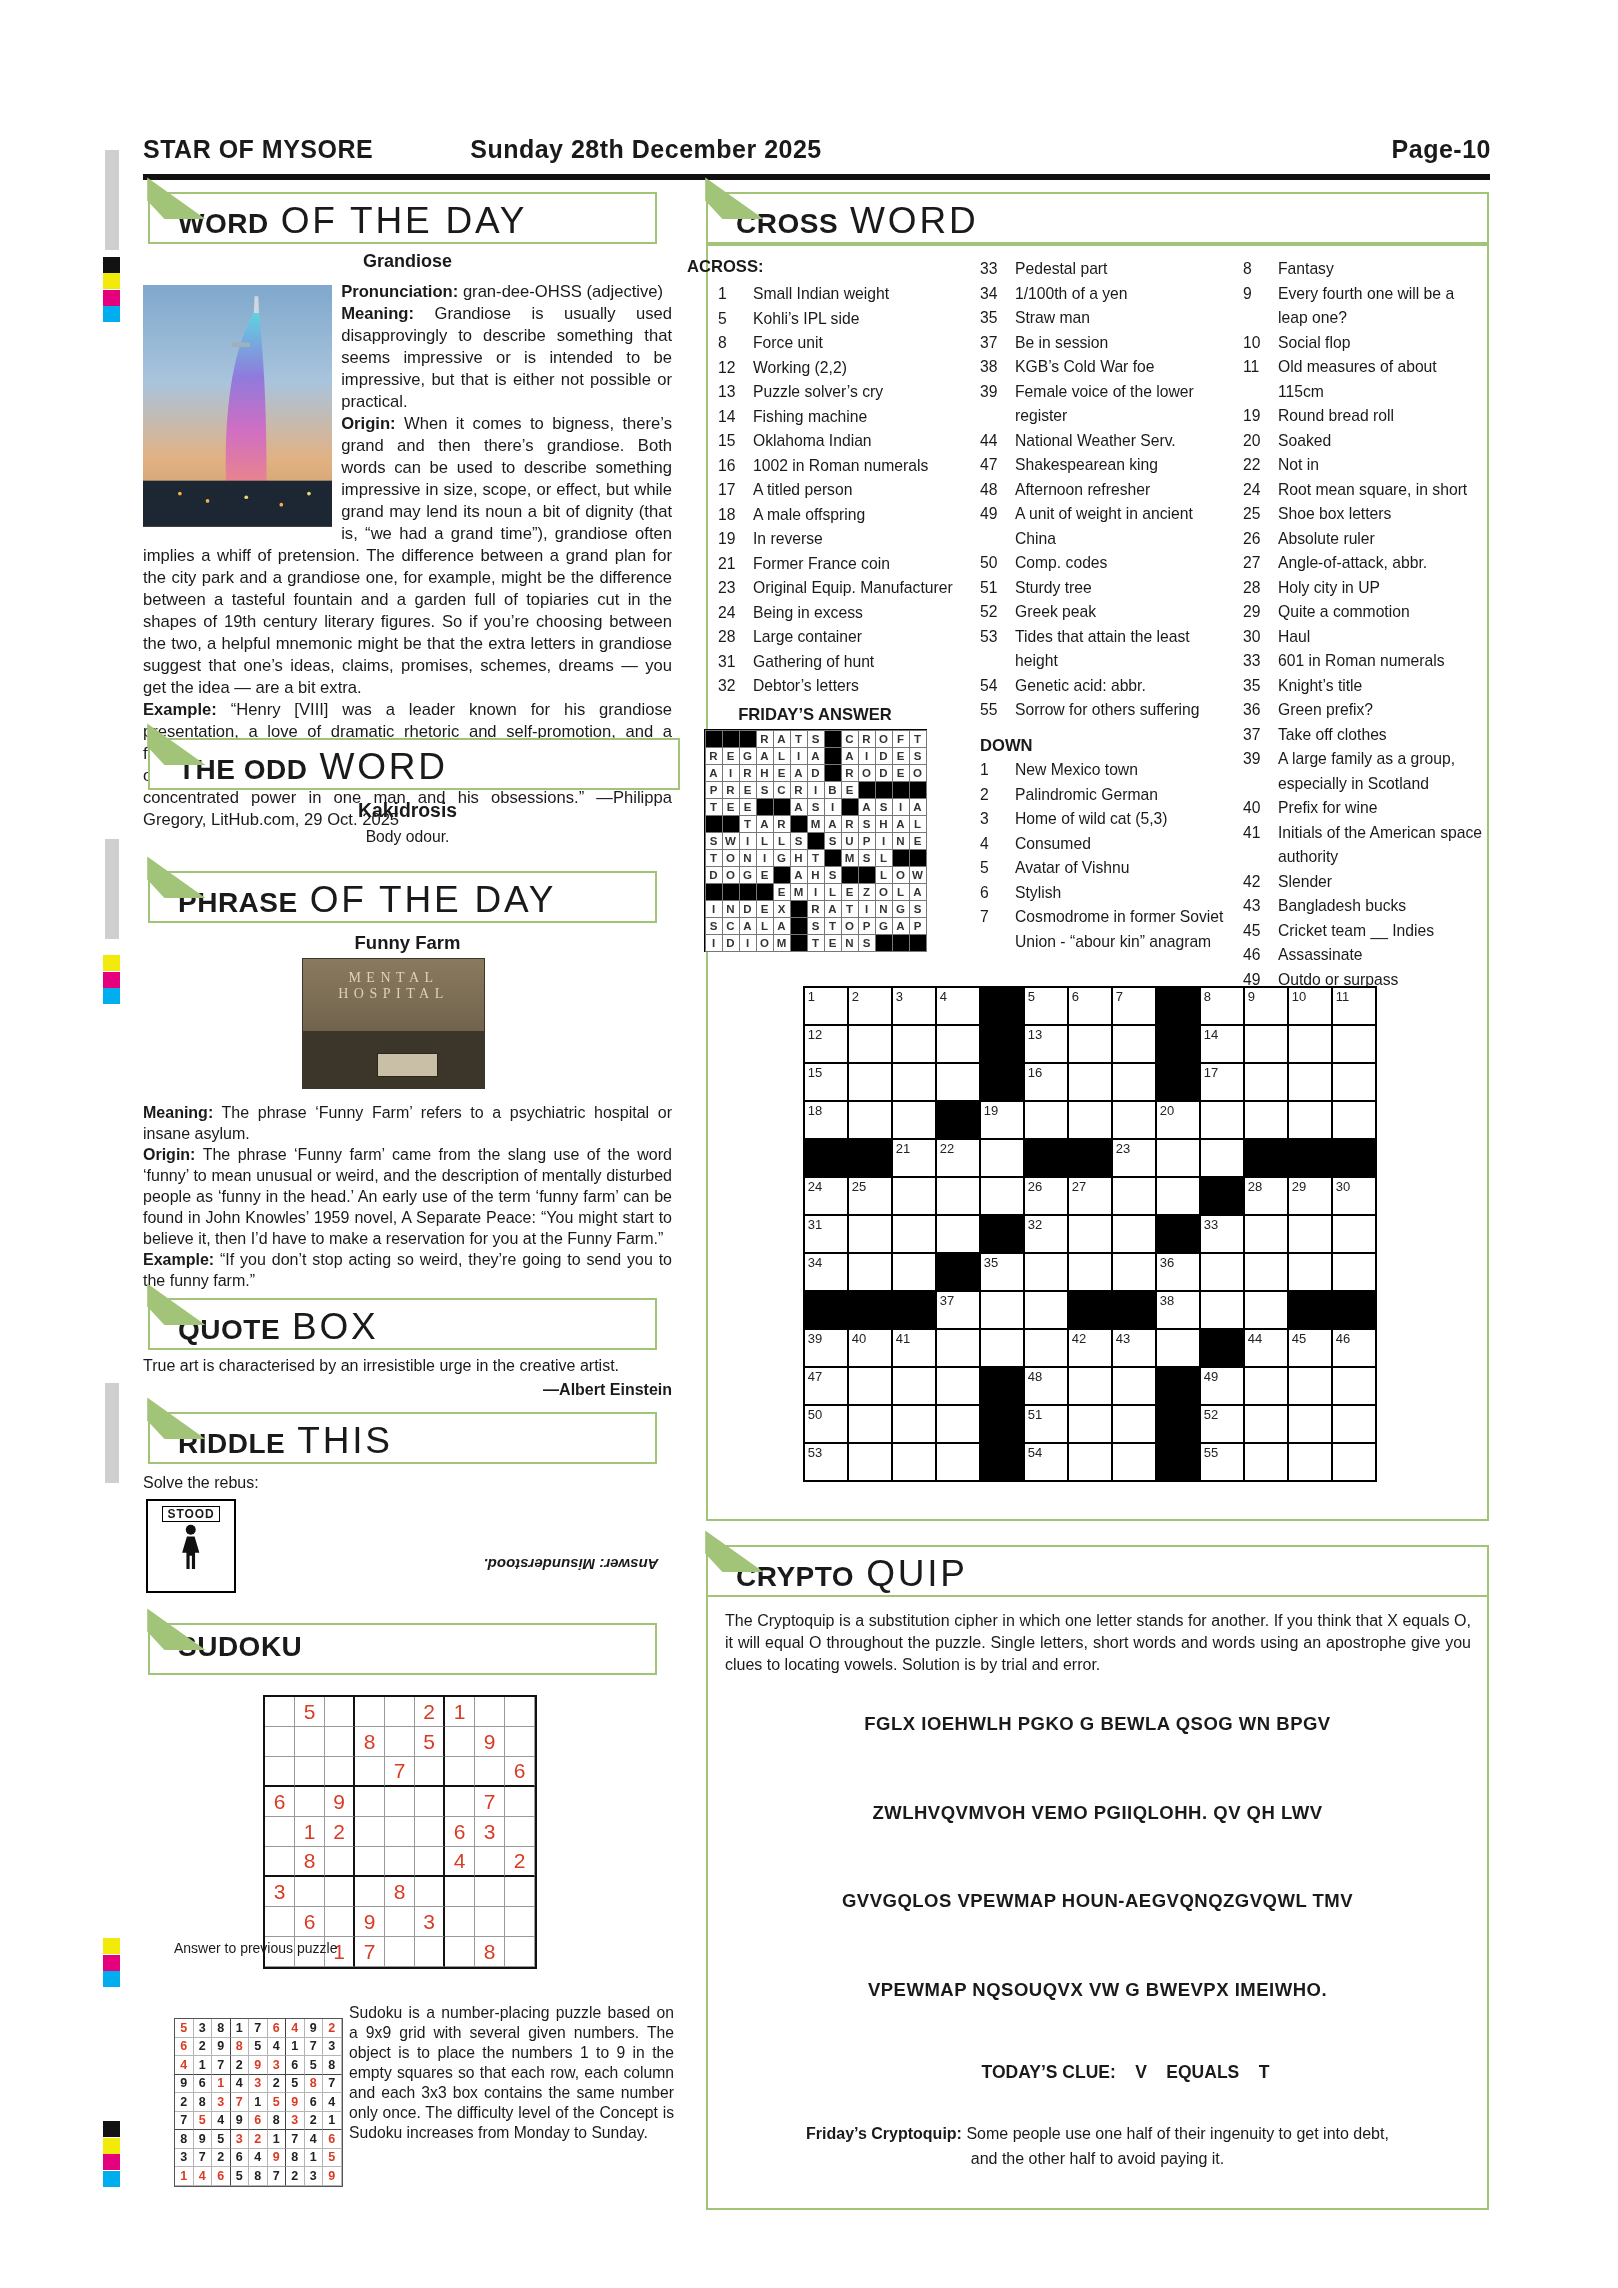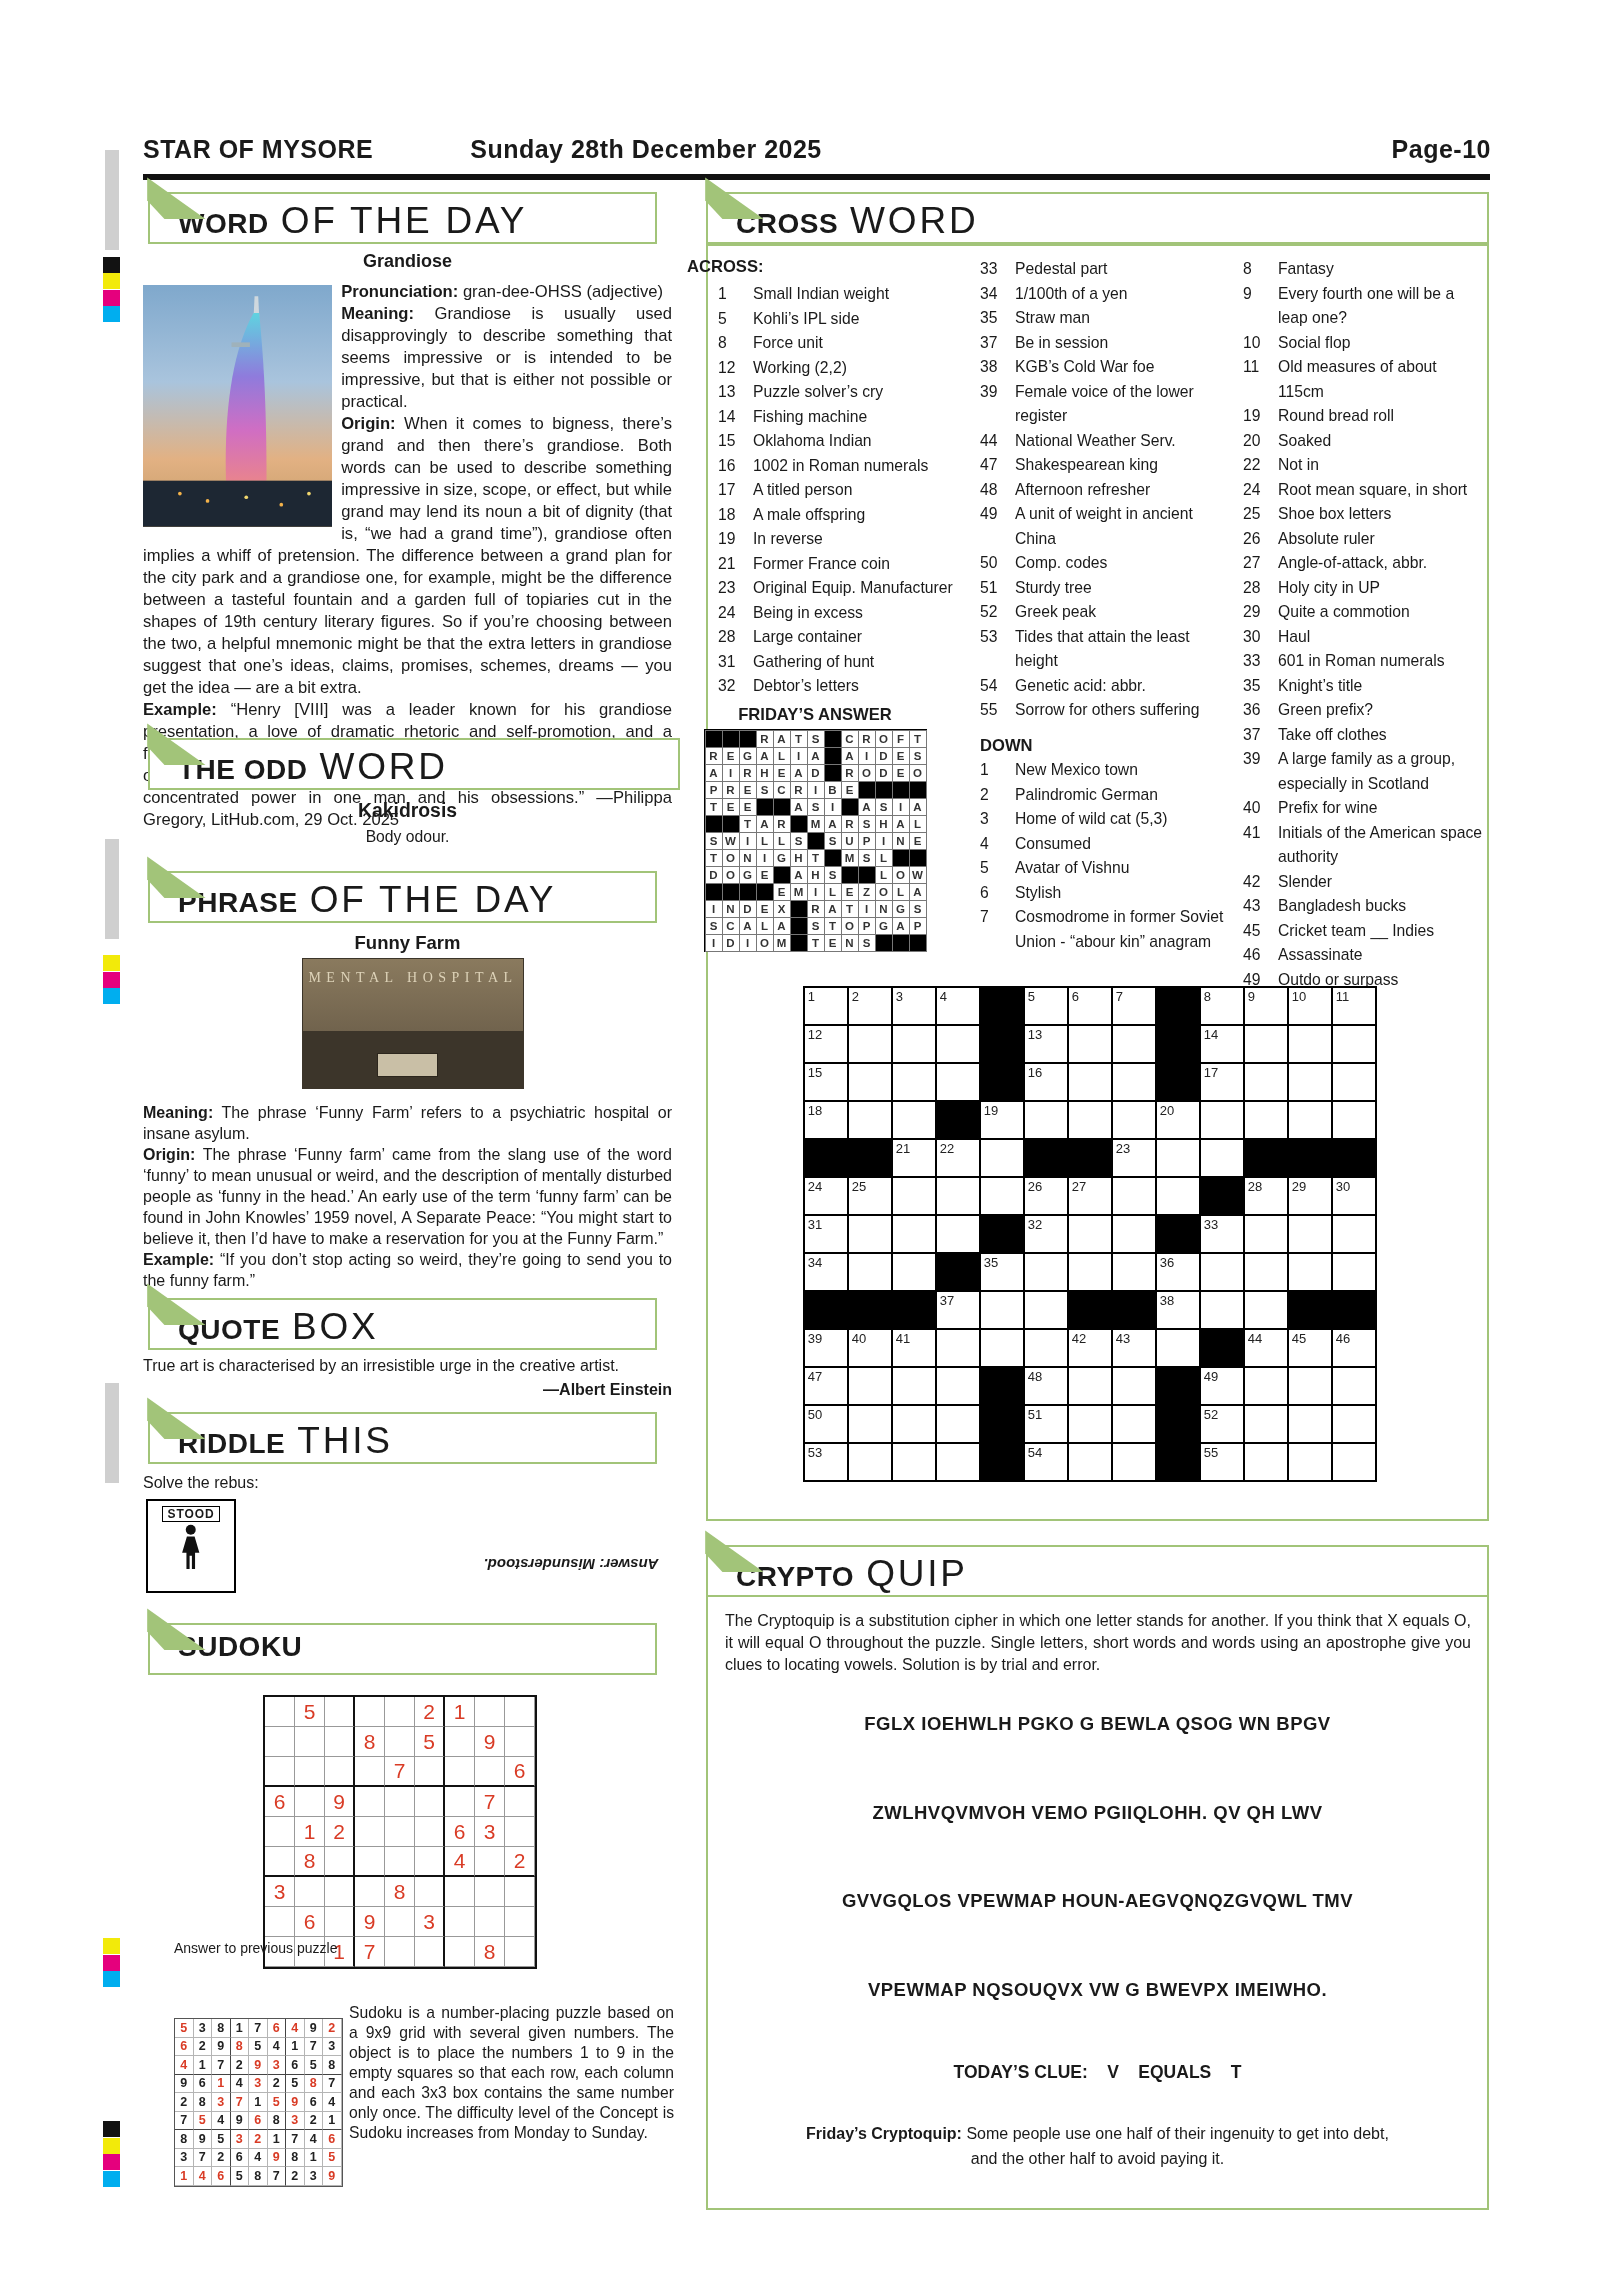--- a/index.html
+++ b/index.html
@@ -38,21 +38,21 @@
   #wotd-body{left:143px;top:281px;width:529px;font-size:16.6px;line-height:22px;}
   .wotd-img{float:left;width:189px;height:242px;margin:3.7px 9.2px 3.7px 0;
             background:linear-gradient(to bottom,#7fa8cc 0%,#a9c4dd 40%,#e2b183 72%,#c29a66 100%);}
 
   
   #odd-word{left:143px;top:799px;width:529px;font-size:19.4px;font-weight:bold;}
   #odd-def{left:143px;top:828px;width:529px;font-size:15.7px;}
 
   
   #phrase-name{left:143px;top:932px;width:529px;font-size:18.5px;font-weight:bold;}
-  #ff-img{left:302px;top:958px;width:222px;height:131px;background:linear-gradient(#8a7a5e,#5d5140);
+  #ff-img{left:302px;top:958px;width:183px;height:131px;background:linear-gradient(#8a7a5e,#5d5140);
           box-sizing:border-box;border:0.9px solid #3c352a;}
   #ff-sign{padding-top:11px;text-align:center;font-family:"Liberation Serif",serif;color:#ddd2b8;
            font-size:14px;letter-spacing:5.5px;}
   #ff-dark{position:absolute;left:0;bottom:0;width:100%;height:57px;background:#3c352a;}
   #ff-board{position:absolute;left:74px;bottom:11px;width:59px;height:22px;background:#c9bfa6;border:0.9px solid #2c261d;}
   #phrase-body{left:143px;top:1102px;width:529px;font-size:16px;line-height:21px;}
 
   
   #quote-text{left:143px;top:1357px;width:529px;font-size:16px;}
   #quote-attr{left:143px;top:1381px;width:529px;text-align:right;font-weight:bold;font-size:16px;}
@@ -101,21 +101,21 @@
   #cw-grid{left:803px;top:986px;display:grid;grid-template-columns:repeat(13,44px);
            grid-template-rows:repeat(13,38px);border:1.8px solid #000;}
   .gcell{border:1.4px solid #000;background:#fff;position:relative;}
   .gcell.black{background:#000;}
   .gnum{position:absolute;left:2.8px;top:0.9px;font-size:13px;color:#222;}
 
   
   #cq-box{left:706px;top:1595px;width:783px;height:615px;border:2.8px solid var(--green);box-sizing:border-box;}
   #cq-intro{left:725px;top:1610px;width:746px;font-size:16px;line-height:22px;}
   .cq-line{position:absolute;left:706px;width:783px;text-align:center;font-weight:bold;font-size:18.5px;letter-spacing:0.5px;}
-  #cq-clue{left:706px;top:2062px;width:783px;text-align:center;font-weight:bold;font-size:17.5px;white-space:pre;}
+  #cq-clue{left:706px;top:2062px;width:783px;text-align:center;font-weight:bold;font-size:17.5px;white-space:pre;padding-left:28px;}
   #cq-friday{left:706px;top:2121px;width:783px;text-align:center;font-size:16px;line-height:25px;}
 
   svg .fill{fill:#111;}
 </style>
 </head>
 <body>
 
 <div id="page">
 
   <div class="regbar" style="top:150px;height:100px"></div>

